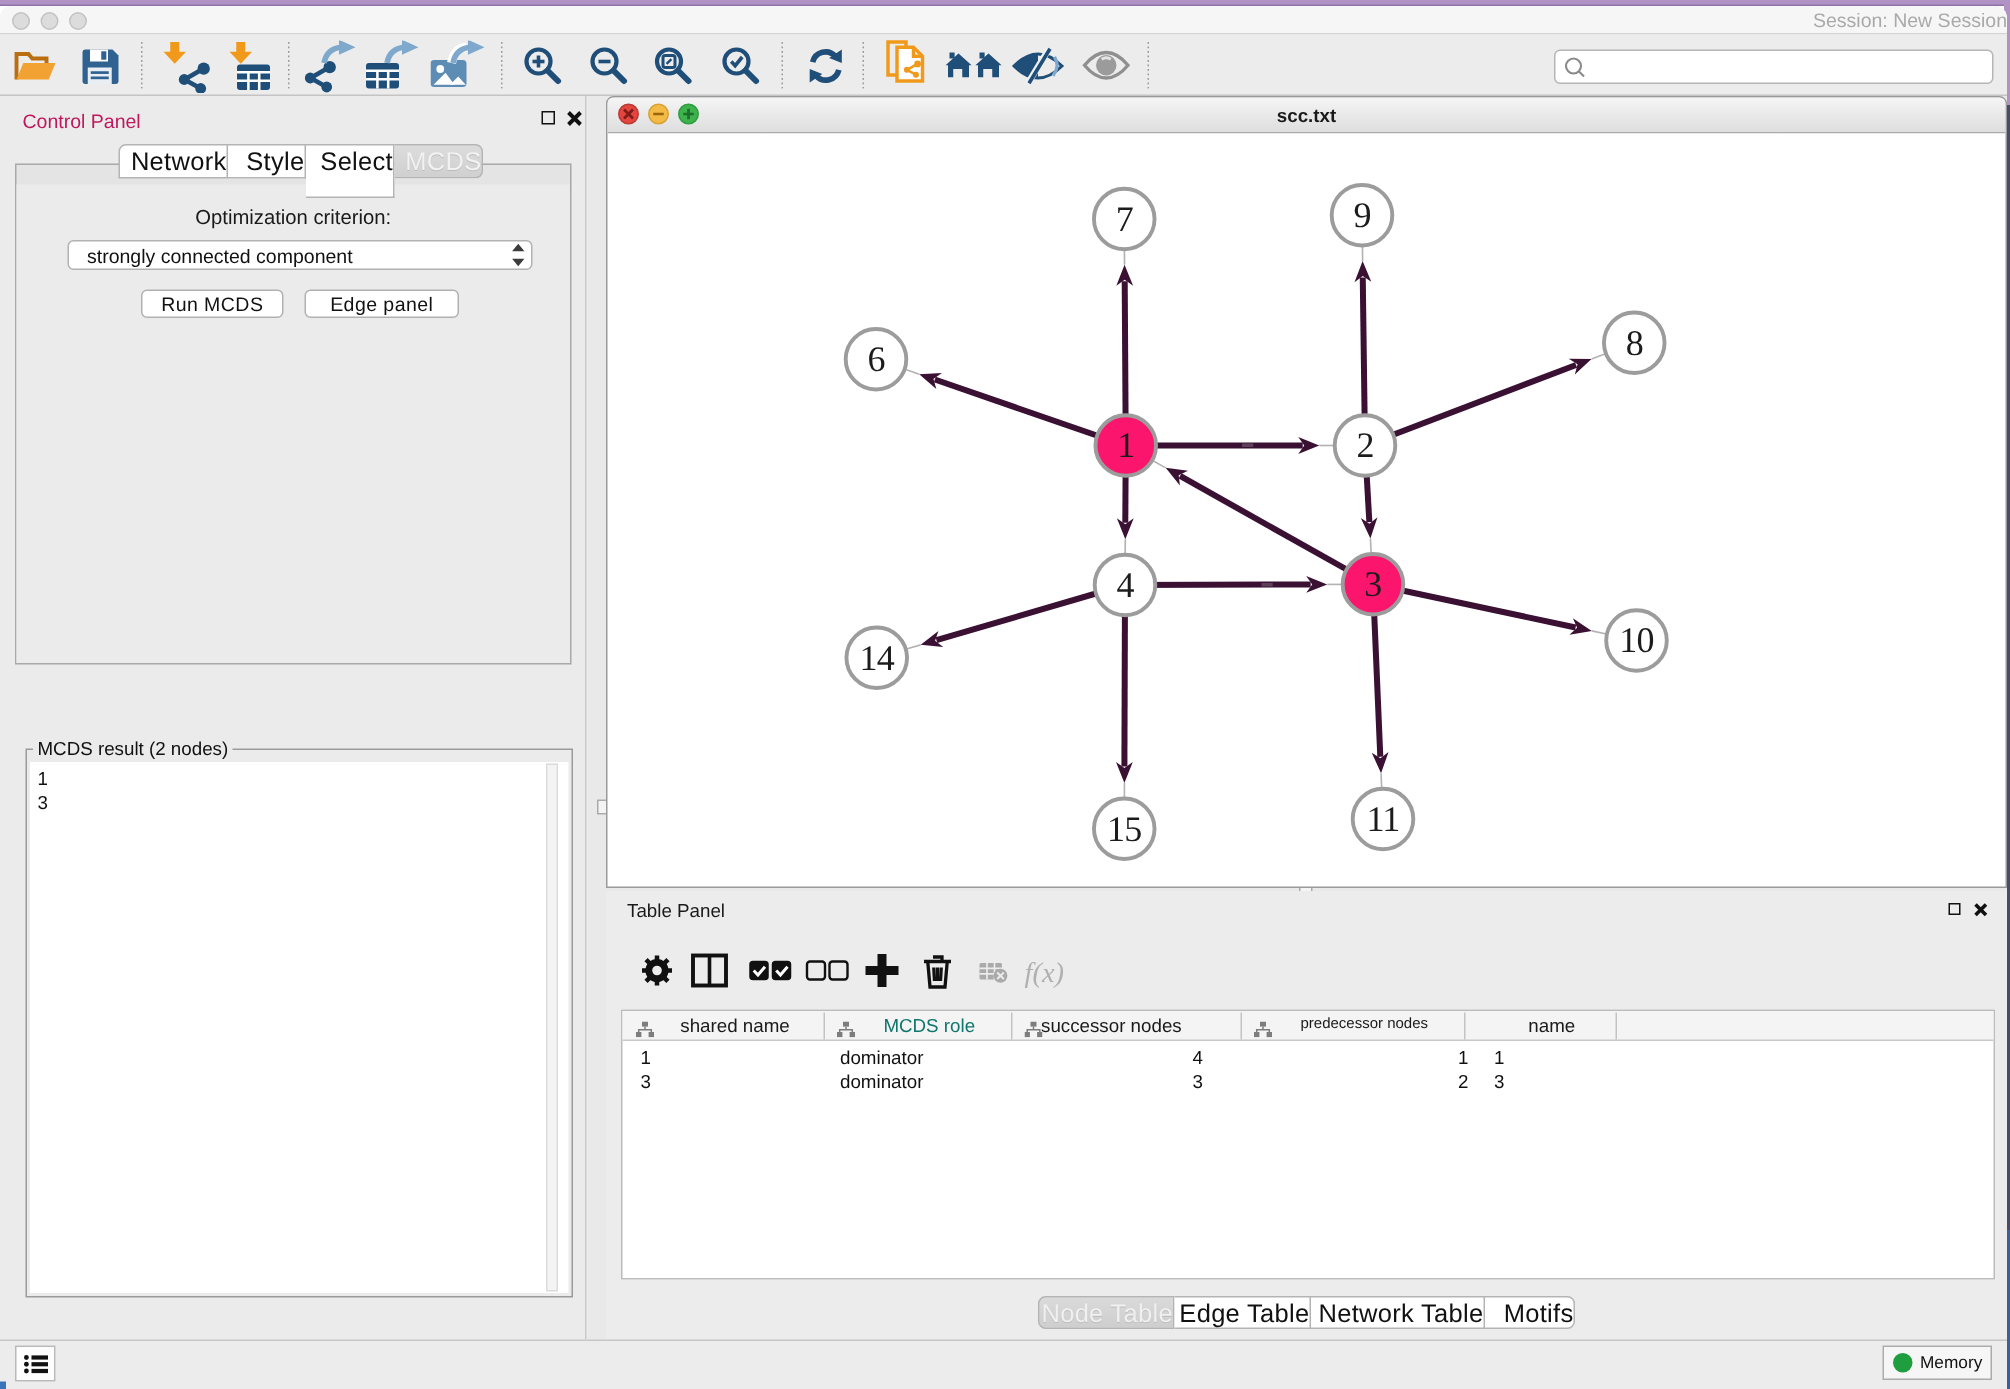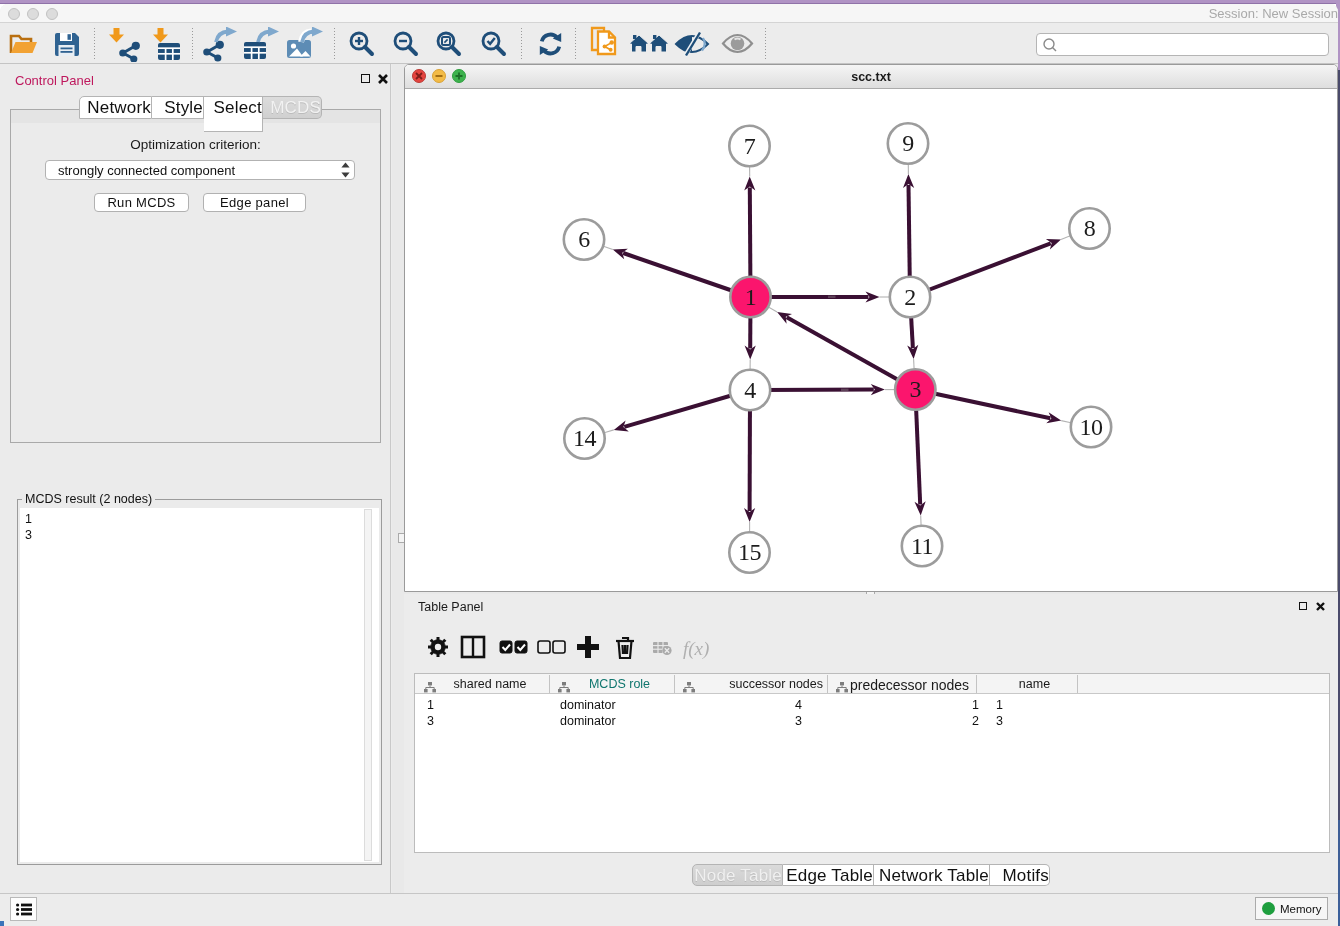--- a/index.html
+++ b/index.html
@@ -366,33 +366,33 @@
 <div class="abs" style="left:683px;top:678px;width:14px"><svg width="12" height="11" viewBox="0 0 12 11" style="vertical-align:-1px">
       <g fill="#7d7d7d">
         <rect x="4" y="0" width="4" height="3.4"></rect>
         <rect x="0" y="7" width="3.6" height="3.4"></rect>
         <rect x="8.4" y="7" width="3.6" height="3.4"></rect>
       </g>
       <g stroke="#7d7d7d" stroke-width="1">
         <path d="M6 3.4 V5.5 M1.8 7 V5.5 H10.2 V7" fill="none"></path>
       </g>
     </svg></div>
-<div class="abs" style="left:694px;top:677px;width:129px;text-align:right;font-size:12.5px;color:#1a1a1a">successor nodes</div>
+<div class="abs" style="left:694px;top:677px;width:129px;text-align:left;font-size:12.5px;color:#1a1a1a">successor nodes</div>
 <div class="abs" style="left:827px;top:675px;width:1px;height:18px;background:#c3c3c3"></div>
 <div class="abs" style="left:836px;top:678px;width:14px"><svg width="12" height="11" viewBox="0 0 12 11" style="vertical-align:-1px">
       <g fill="#7d7d7d">
         <rect x="4" y="0" width="4" height="3.4"></rect>
         <rect x="0" y="7" width="3.6" height="3.4"></rect>
         <rect x="8.4" y="7" width="3.6" height="3.4"></rect>
       </g>
       <g stroke="#7d7d7d" stroke-width="1">
         <path d="M6 3.4 V5.5 M1.8 7 V5.5 H10.2 V7" fill="none"></path>
       </g>
     </svg></div>
-<div class="abs" style="left:847px;top:677px;width:125px;text-align:center;font-size:14px;color:#1a1a1a">predecessor nodes</div>
+<div class="abs" style="left:847px;top:677px;width:125px;text-align:center;font-size:10px;color:#1a1a1a">predecessor nodes</div>
 <div class="abs" style="left:976px;top:675px;width:1px;height:18px;background:#c3c3c3"></div>
 <div class="abs" style="left:996px;top:677px;width:77px;text-align:center;font-size:12.5px;color:#1a1a1a">name</div>
 <div class="abs" style="left:1077px;top:675px;width:1px;height:18px;background:#c3c3c3"></div>
 <div class="abs" style="left:427px;top:698px;font-size:12.5px;color:#111">1</div>
 <div class="abs" style="left:560px;top:698px;font-size:12.5px;color:#111">dominator</div>
 <div class="abs" style="left:674px;top:698px;width:128px;text-align:right;font-size:12.5px;color:#111">4</div>
 <div class="abs" style="left:827px;top:698px;width:152px;text-align:right;font-size:12.5px;color:#111">1</div>
 <div class="abs" style="left:996px;top:698px;font-size:12.5px;color:#111">1</div>
 <div class="abs" style="left:427px;top:714px;font-size:12.5px;color:#111">3</div>
 <div class="abs" style="left:560px;top:714px;font-size:12.5px;color:#111">dominator</div>

